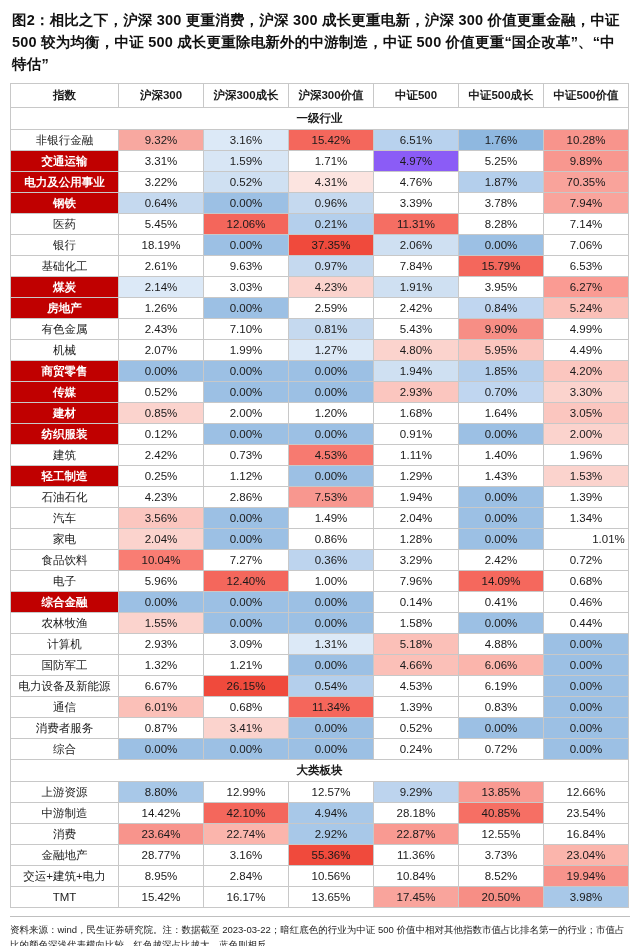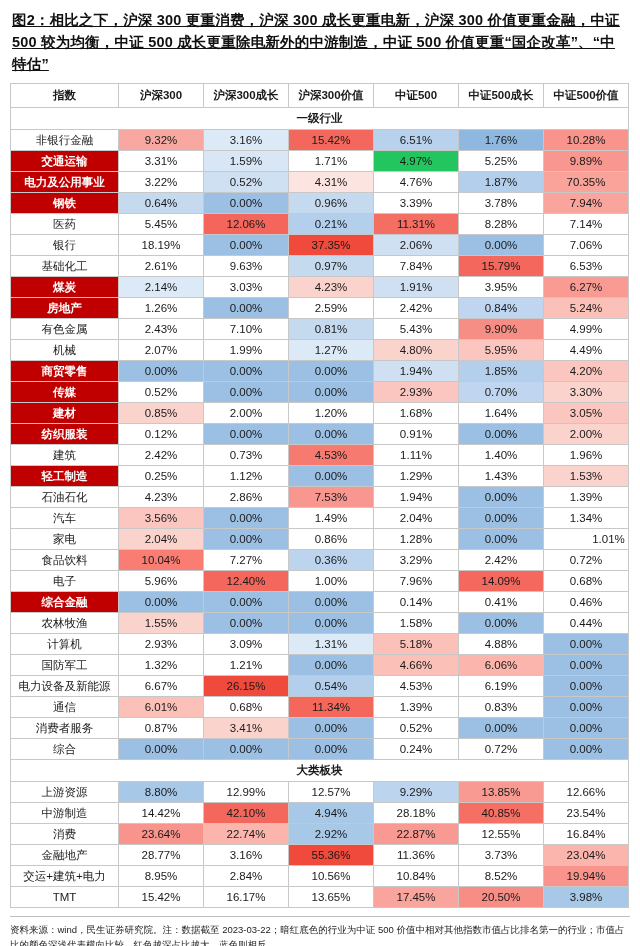--- a/index.html
+++ b/index.html
@@ -10,21 +10,20 @@
     color:#1a1a1a;
   }
   .page{width:640px;box-sizing:border-box;padding:8px 10px 6px 10px;}
   .title{
     font-size:14.5px;
     font-weight:bold;
     line-height:1.5;
     color:#111;
     margin:2px 2px 8px 2px;
     letter-spacing:0.2px;
-    text-decoration:underline;
   }
   table{
     border-collapse:collapse;
     width:496px;
     table-layout:fixed;
     font-size:11.5px;
   }
   td,th{
     border:1px solid #c8c8c8;
     text-align:center;
@@ -102,21 +101,21 @@
           <td style="background: rgb(244, 103, 92);">15.42%</td>
           <td style="background: rgb(184, 210, 238);">6.51%</td>
           <td style="background: rgb(143, 184, 224);">1.76%</td>
           <td style="background: rgb(248, 148, 140);">10.28%</td>
         </tr>
         <tr>
           <td class="rowname hl">交通运输</td>
           <td style="background: rgb(255, 255, 255);">3.31%</td>
           <td style="background: rgb(216, 230, 245);">1.59%</td>
           <td style="background: rgb(255, 255, 255);">1.71%</td>
-          <td style="background: #22c55e; margin-left: 36px;">4.97%</td>
+          <td style="background: #8b5cf6; margin-left: 36px;">4.97%</td>
           <td style="background: rgb(255, 255, 255);">5.25%</td>
           <td style="background: rgb(248, 151, 143);">9.89%</td>
         </tr>
         <tr>
           <td class="rowname hl">电力及公用事业</td>
           <td style="background: rgb(255, 255, 255);">3.22%</td>
           <td style="background: rgb(207, 224, 242);">0.52%</td>
           <td style="background: rgb(252, 228, 224);">4.31%</td>
           <td style="background: rgb(255, 255, 255);">4.76%</td>
           <td style="background: rgb(180, 207, 236);">1.87%</td>

